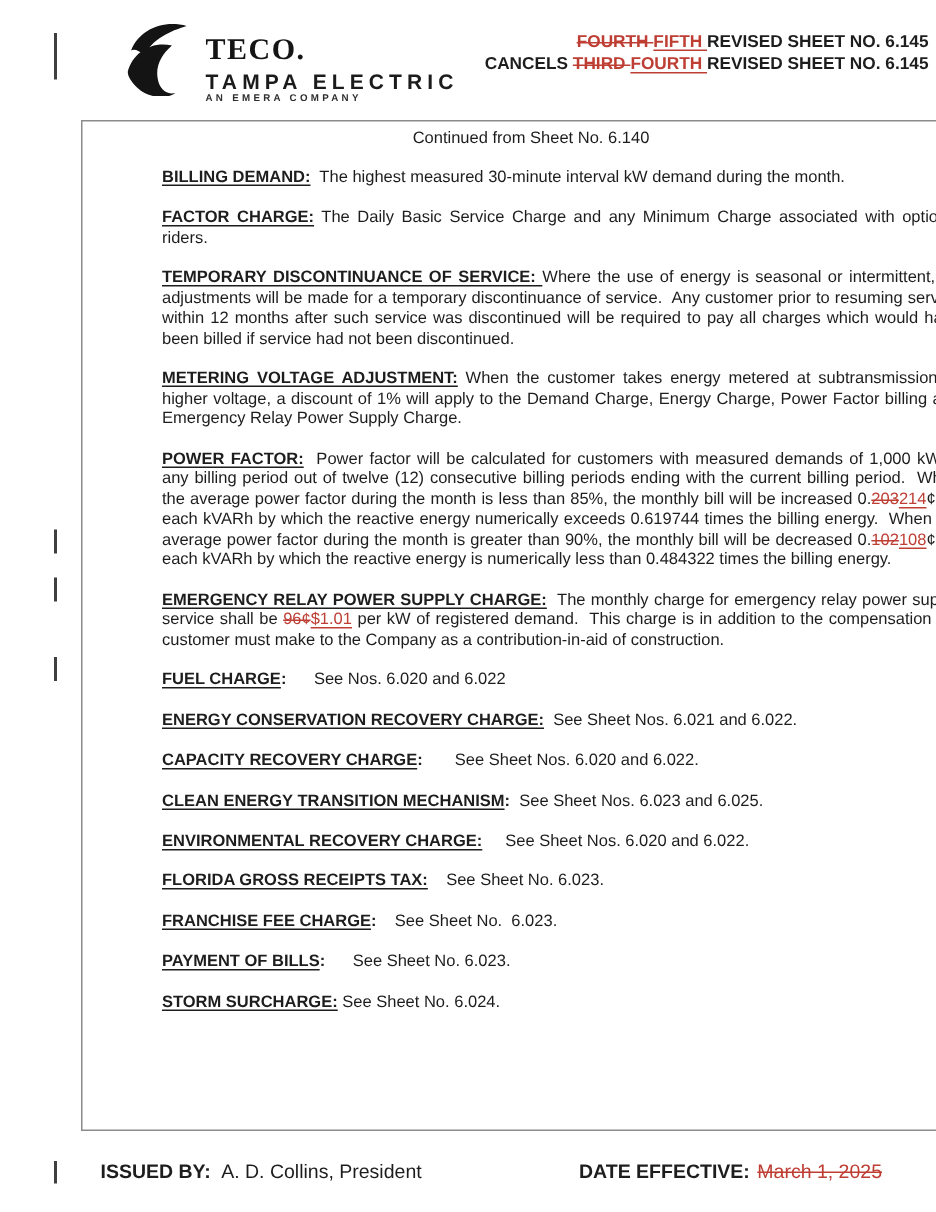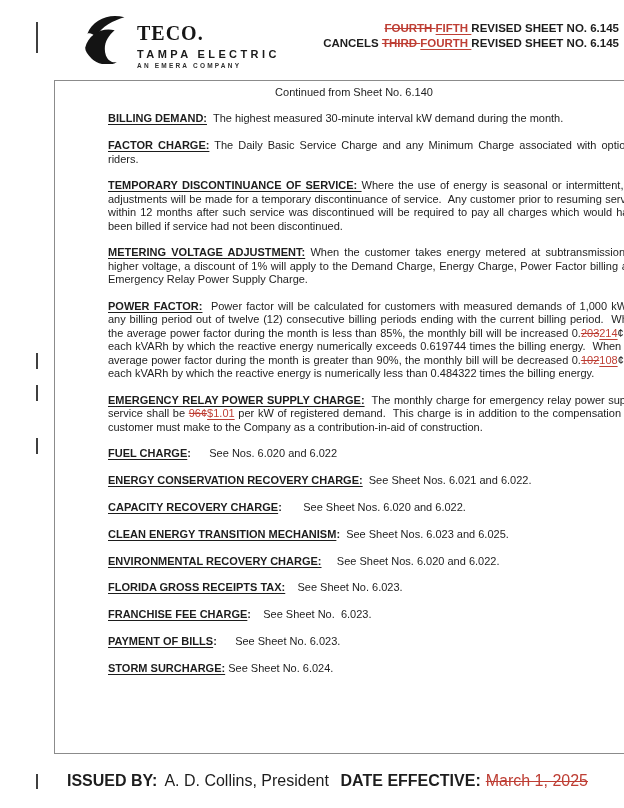--- a/index.html
+++ b/index.html
@@ -18,39 +18,39 @@
   .cb2{top:353px;height:16px;}
   .cb3{top:385px;height:16px;}
   .cb4{top:438px;height:16px;}
   .cb5{top:774px;height:15px;}
   
   .logo{position:absolute;left:83px;top:12px;display:flex;align-items:flex-start;}
   .logo-mark{width:48px;height:52px;margin-right:6px;}
   .logo-mark path{fill:#141414;}
   .logo-text{display:flex;flex-direction:column;padding-top:9px;}
   .logo-name{font-family:"Liberation Serif",serif;font-weight:bold;font-size:20px;line-height:24px;letter-spacing:1px;color:#151515;}
-  .logo-sub1{font-weight:bold;font-size:11px;line-height:10px;letter-spacing:3.4px;margin-top:4px;color:#1b1b1b;}
+  .logo-sub1{font-weight:bold;font-size:14px;line-height:10px;letter-spacing:3.4px;margin-top:4px;color:#1b1b1b;}
   .logo-sub2{font-weight:bold;font-size:6.5px;line-height:8px;letter-spacing:2.2px;margin-top:3px;color:#2e2e2e;}
   
   .revisions{position:absolute;top:21px;right:5px;text-align:right;font-weight:bold;font-size:11.5px;line-height:15px;}
   .rev-line{white-space:pre;text-align:right;}
   
   .sheet-box{
     position:absolute;left:54px;top:80px;width:600px;height:674px;box-sizing:border-box;
     border:1px solid var(--border);padding:5px 13px 0 13px;overflow:hidden;background:#fff;
   }
   .continued{text-align:center;margin:0 0 13px 0;}
   .para{margin:0 0 13.4px 0;text-align:justify;white-space:pre-wrap;padding-left:40px;}
   
   .seg-head{font-weight:bold;text-decoration:underline;text-underline-offset:1.5px;text-decoration-thickness:1px;}
   .seg-b{font-weight:bold;}
   .seg-del{color:var(--red);text-decoration:line-through;text-decoration-thickness:1px;}
   .seg-ins{color:var(--red);text-decoration:underline;text-underline-offset:1.5px;text-decoration-thickness:1px;}
   
-  .footer{position:absolute;left:67px;top:774px;width:521px;display:flex;justify-content:space-between;font-size:16px;line-height:14px;}
+  .footer{position:absolute;left:67px;top:774px;width:521px;display:flex;justify-content:space-between;font-size:13px;line-height:14px;}
   .fl{font-weight:bold;}
   .fv{margin-left:7px;}
   .date-struck{color:var(--red);text-decoration:line-through;text-decoration-thickness:1px;margin-left:5px;}
 </style>
 </head>
 <body>
 
 <div class="page">
 
   <div class="change-bar cb1"></div>

